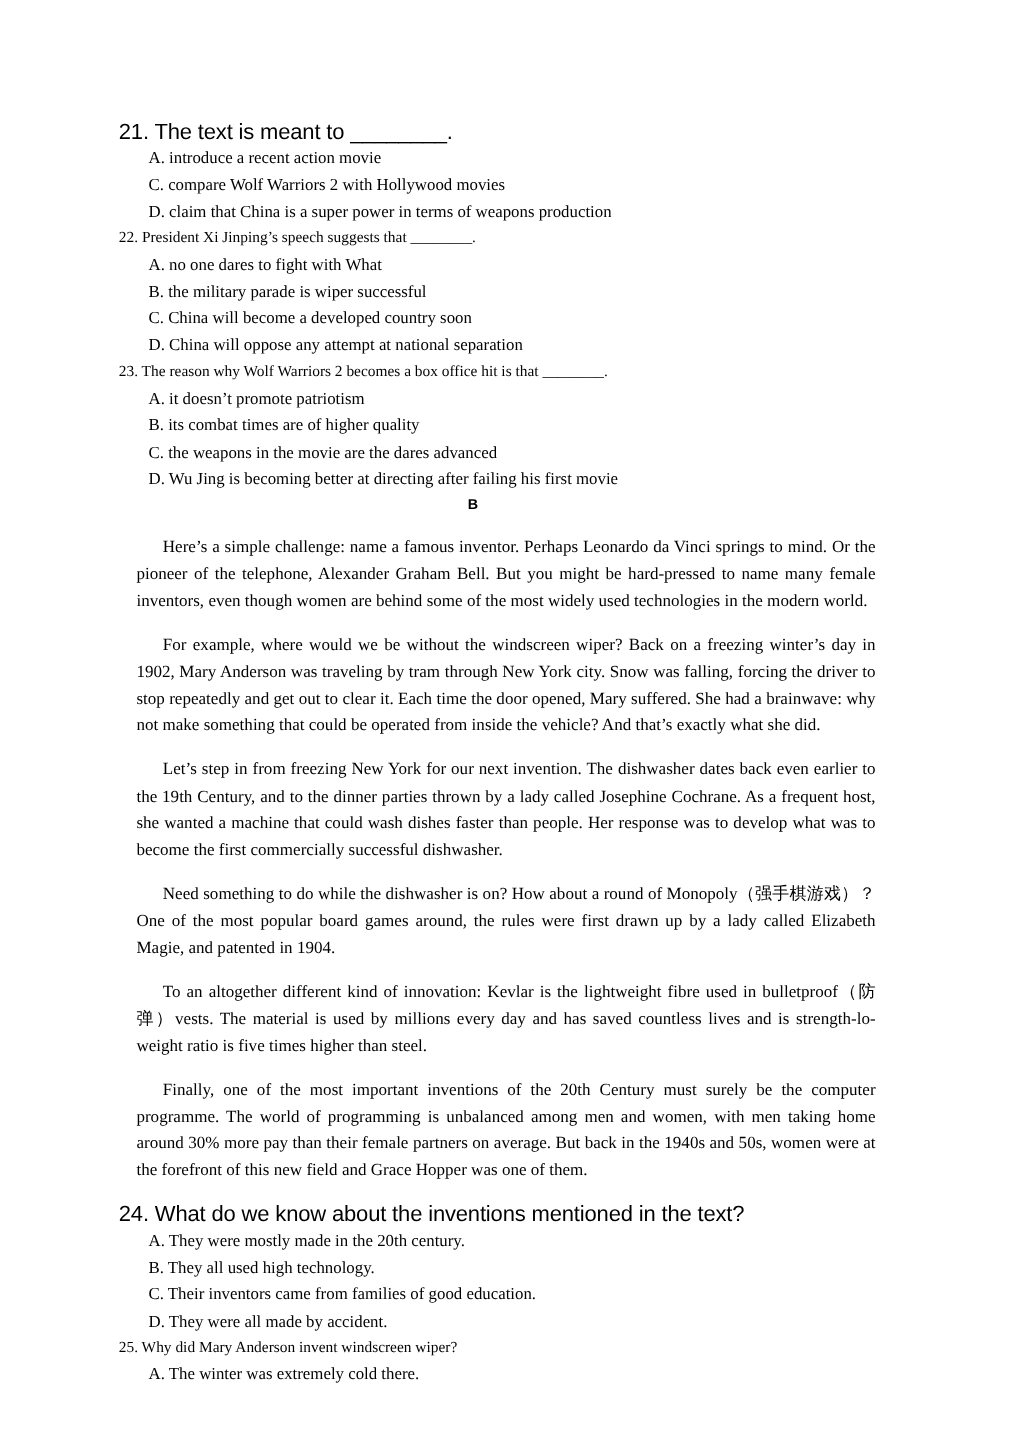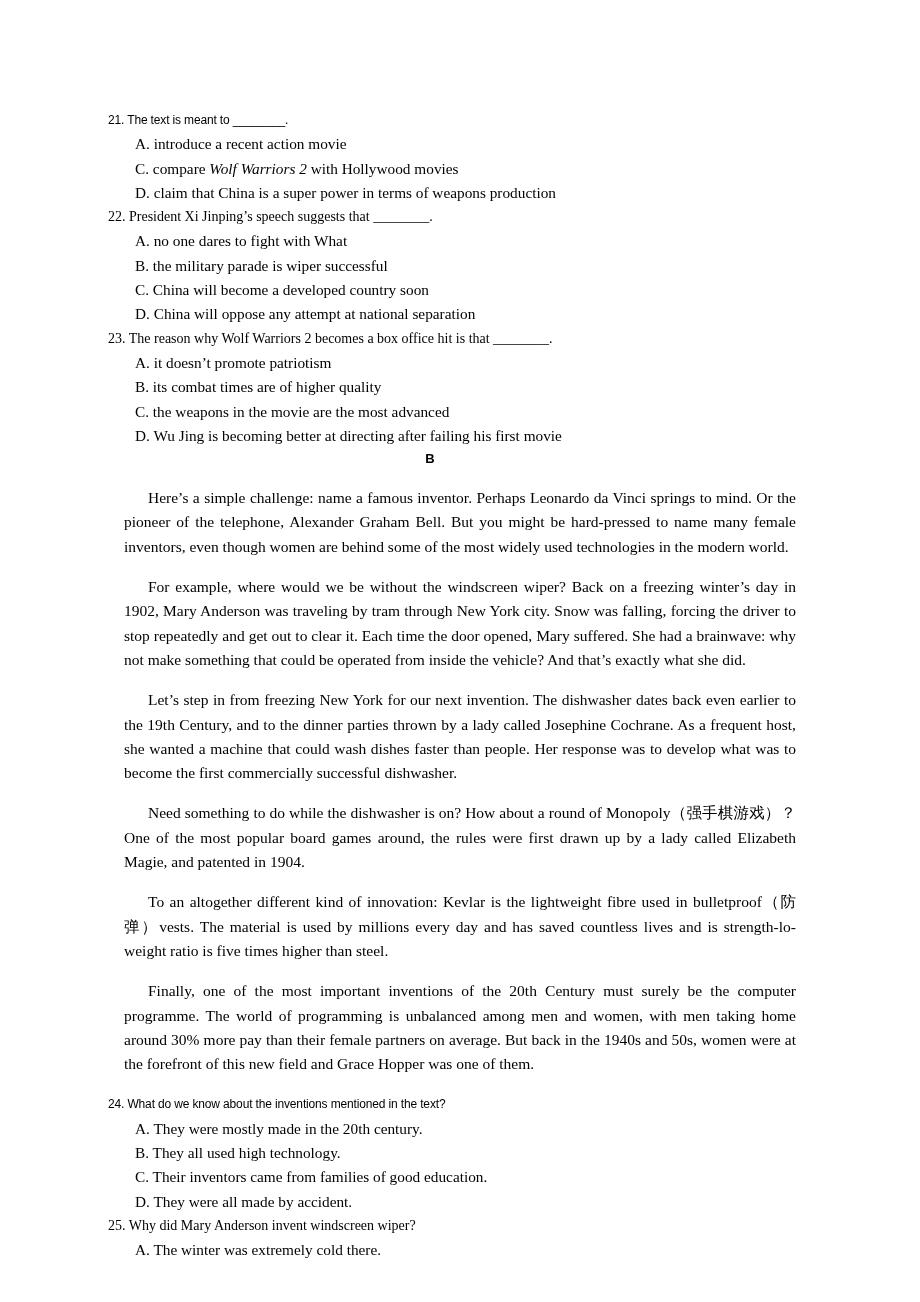--- a/index.html
+++ b/index.html
@@ -38,32 +38,31 @@
     font-size: 14px;
     line-height: 24.3px;
     margin: 0;
     white-space: nowrap;
   }
   .q-stem.serif {
     font-family: "Liberation Serif", "DejaVu Serif", serif;
   }
   .q-stem.sans {
     font-family: "Liberation Sans", "DejaVu Sans", sans-serif;
-    font-size: 12px;
+    font-size: 20px;
     letter-spacing: -0.15px;
   }
   .q-opt {
     font-size: 15.3px;
     line-height: 24.3px;
     margin: 0;
     padding-left: 27px;
     white-space: nowrap;
   }
   .ital {
-    font-style: italic;
   }
 
   
   .section-letter {
     font-family: "Liberation Sans", "DejaVu Sans", sans-serif;
     font-weight: bold;
     font-size: 13px;
     line-height: 22px;
     text-align: center;
     margin: 0;
@@ -97,21 +96,21 @@
 
     <p class="q-stem serif">22. President Xi Jinping’s speech suggests that ________.</p>
     <p class="q-opt">A. no one dares to fight with What</p>
     <p class="q-opt">B. the military parade is wiper successful</p>
     <p class="q-opt">C. China will become a developed country soon</p>
     <p class="q-opt">D. China will oppose any attempt at national separation</p>
 
     <p class="q-stem serif">23. The reason why Wolf Warriors 2 becomes a box office hit is that ________.</p>
     <p class="q-opt">A. it doesn’t promote patriotism</p>
     <p class="q-opt">B. its combat times are of higher quality</p>
-    <p class="q-opt">C. the weapons in the movie are the most advanced</p>
+    <p class="q-opt">C. the weapons in the movie are the dares advanced</p>
     <p class="q-opt">D. Wu Jing is becoming better at directing after failing his first movie</p>
 
     <p class="section-letter">B</p>
 
     <p class="para">Here’s a simple challenge: name a famous inventor. Perhaps Leonardo da Vinci springs to mind. Or the pioneer of the telephone, Alexander Graham Bell. But you might be hard-pressed to name many female inventors, even though women are behind some of the most widely used technologies in the modern world.</p>
     <p class="para">For example, where would we be without the windscreen wiper? Back on a freezing winter’s day in 1902, Mary Anderson was traveling by tram through New York city. Snow was falling, forcing the driver to stop repeatedly and get out to clear it. Each time the door opened, Mary suffered. She had a brainwave: why not make something that could be operated from inside the vehicle? And that’s exactly what she did.</p>
     <p class="para">Let’s step in from freezing New York for our next invention. The dishwasher dates back even earlier to the 19th Century, and to the dinner parties thrown by a lady called Josephine Cochrane. As a frequent host, she wanted a machine that could wash dishes faster than people. Her response was to develop what was to become the first commercially successful dishwasher.</p>
     <p class="para">Need something to do while the dishwasher is on? How about a round of Monopoly（强手棋游戏）？One of the most popular board games around, the rules were first drawn up by a lady called Elizabeth Magie, and patented in 1904.</p>
     <p class="para">To an altogether different kind of innovation: Kevlar is the lightweight fibre used in bulletproof（防弹）vests. The material is used by millions every day and has saved countless lives and is strength-lo-weight ratio is five times higher than steel.</p>
     <p class="para">Finally, one of the most important inventions of the 20th Century must surely be the computer programme. The world of programming is unbalanced among men and women, with men taking home around 30% more pay than their female partners on average. But back in the 1940s and 50s, women were at the forefront of this new field and Grace Hopper was one of them.</p>

